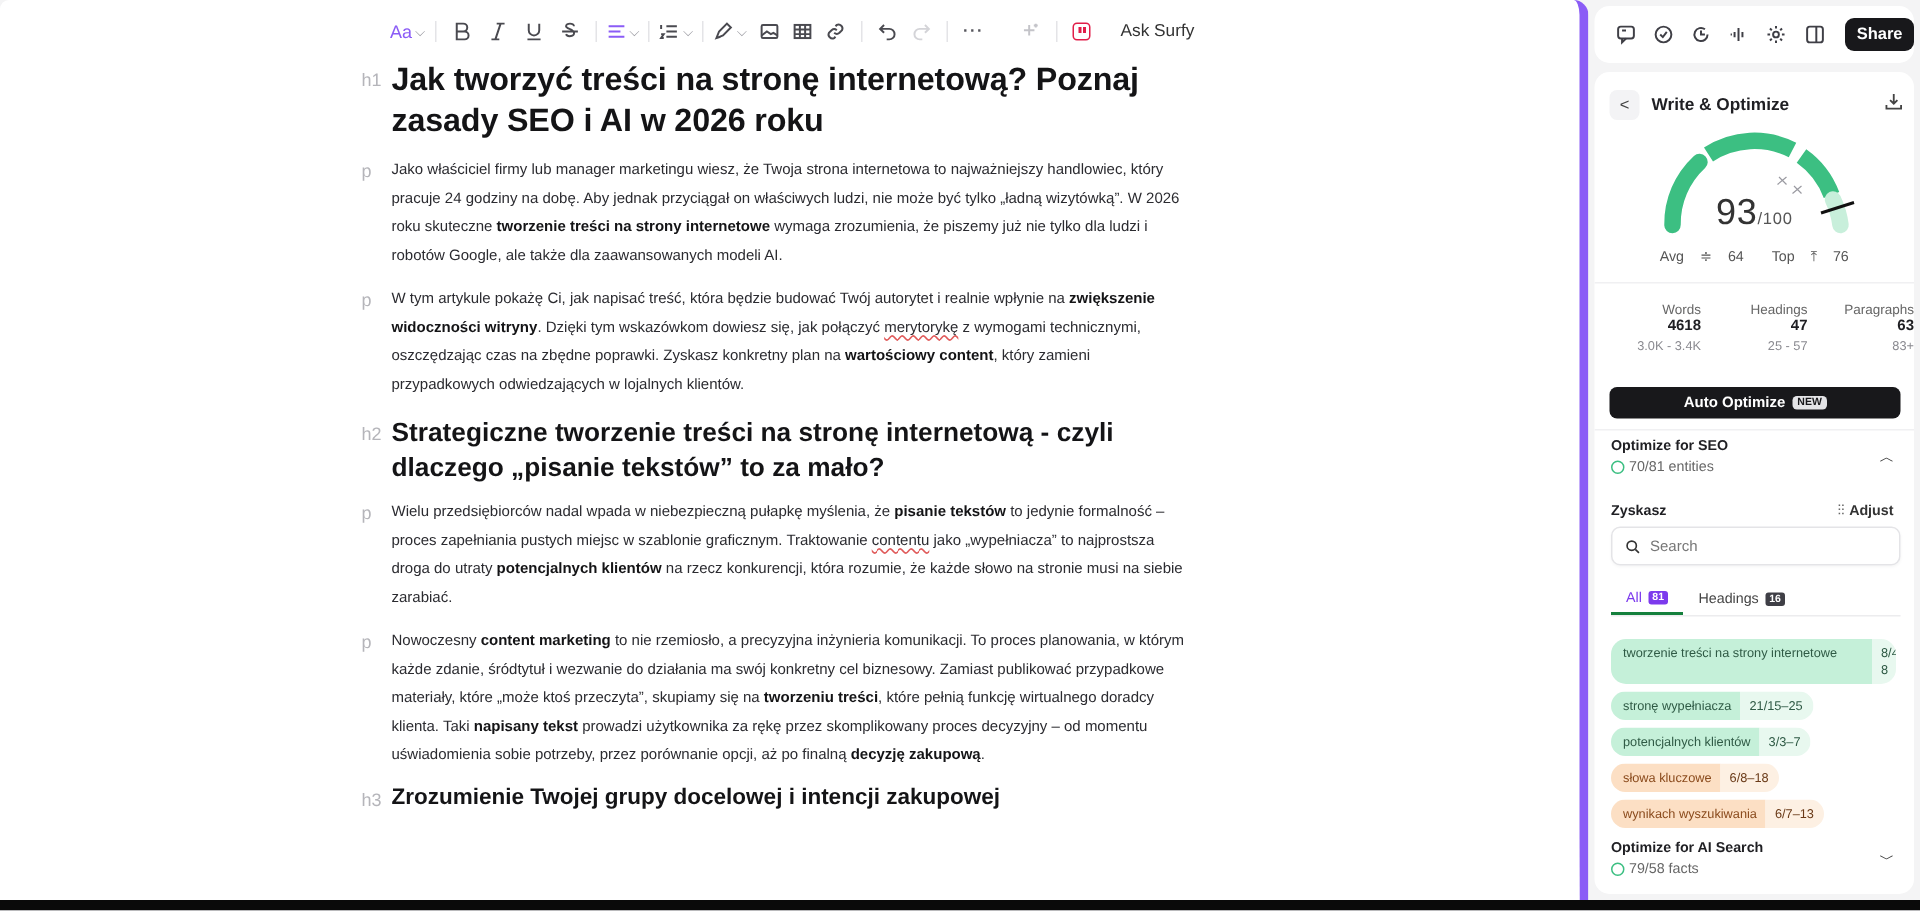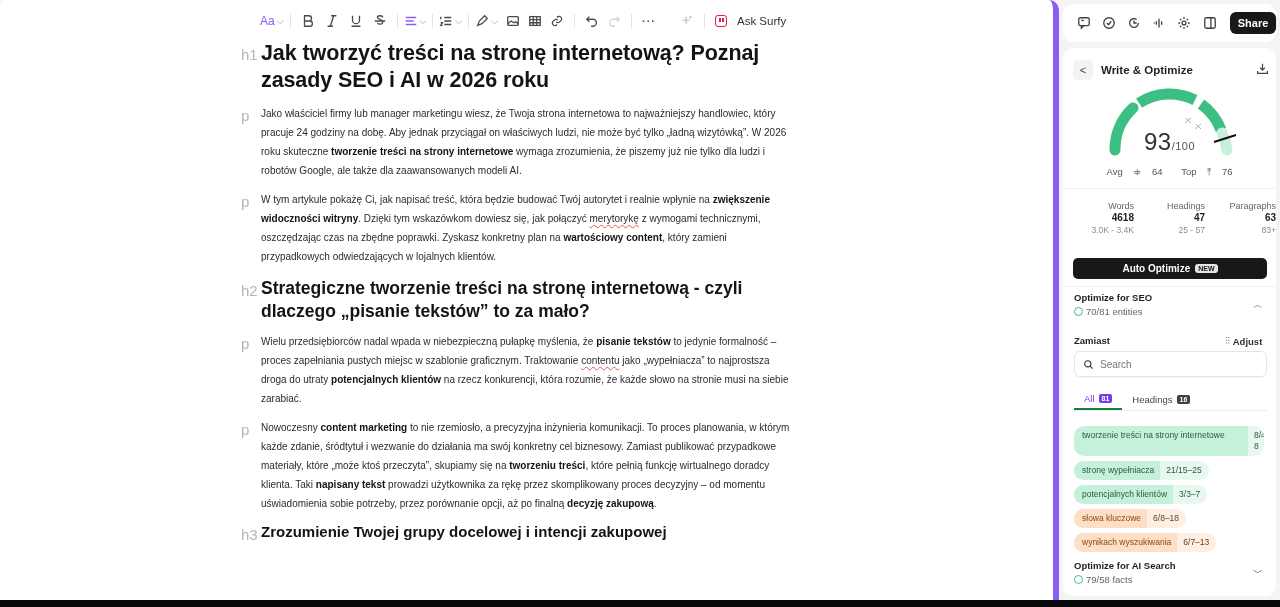--- a/index.html
+++ b/index.html
@@ -8,28 +8,28 @@
   .editor-pane { position: absolute; left: 0; top: 0; width: 1059px; height: 600px; background: #fff; border-top-right-radius: 10px; border-top-left-radius: 6px; overflow: hidden; border-right: 6px solid #8b5cf6; }
   .bottom-bar { position: absolute; left: 0; top: 600px; width: 1280px; height: 7px; background: #0a0a0a; }
 
   
   .toolbar { position: absolute; left: 260px; top: 10px; height: 22px; display: flex; align-items: center; gap: 0; }
   .tb-btn { display: inline-flex; align-items: center; justify-content: center; height: 22px; min-width: 22px; color: #55555c; font-size: 13px; cursor: pointer; }
   .tb-btn svg { width: 14px; height: 14px; stroke: #4a4a50; fill: none; stroke-width: 1.5; }
   .tb-sep { width: 1px; height: 14px; background: #e4e4e7; margin: 0 6px; }
   .tb-chev { font-size: 9px; color: #9a9aa1; margin-left: 2px; }
   .aa { color: #8b5cf6; font-size: 12px; }
-  .ask-surfy { display: inline-flex; align-items: center; gap: 10px; font-size: 11.5px; color: #333; margin-left: 4px; }
+  .ask-surfy { display: inline-flex; align-items: center; gap: 20px; font-size: 11.5px; color: #333; margin-left: 4px; }
   .surfy-icon { width: 12px; height: 12px; border: 1.5px solid #e11d48; border-radius: 3px; position: relative; }
   .surfy-icon::after { content: ""; position: absolute; left: 3px; top: 2px; width: 2px; height: 4px; background: #e11d48; box-shadow: 3px 0 0 #e11d48; }
 
   
   .doc { position: absolute; left: 261px; top: 40px; width: 532px; }
   .block { position: relative; }
-  .tag { position: absolute; left: -20px; font-size: 15px; color: #b5b5ba; }
+  .tag { position: absolute; left: -20px; font-size: 12px; color: #b5b5ba; }
   h1.title { font-size: 21.5px; font-weight: 700; line-height: 27px; letter-spacing: -0.1px; color: #141416; }
   h2.sub { font-size: 17.5px; font-weight: 700; line-height: 23px; color: #141416; }
   h3.sub3 { font-size: 15px; font-weight: 700; line-height: 20px; color: #141416; }
   p.para { font-size: 10px; line-height: 19px; color: #2b2b30; }
   p.para b { font-weight: 700; color: #141416; }
   .squiggle { text-decoration: underline wavy #e05a5a; text-decoration-thickness: 1px; text-underline-offset: 2px; }
 
   
   .right-top { position: absolute; left: 1063px; top: 4px; width: 213px; height: 38px; background: #fff; border-radius: 10px; display: flex; align-items: center; padding-left: 12px; gap: 8px; }
   .rt-icon { width: 18px; height: 18px; display: inline-flex; align-items: center; justify-content: center; }
@@ -315,21 +315,21 @@
     </div>
 
     <div class="sec-divider"></div>
     <div class="seo-title">Optimize for SEO</div>
     <div class="seo-sub">
         <span class="ring"></span>
         <span>70/81 entities</span>
       </div>
     <span class="caret-up">︿</span>
 
-    <div class="ent-title">Zamiast</div>
+    <div class="ent-title">Zyskasz</div>
     <div class="adjust">
         <span style="font-weight:400;color:#666">⫶⫶</span>
         <span>Adjust</span>
       </div>
 
     <div class="search">
       <svg viewBox="0 0 16 16">
           <circle cx="7" cy="7" r="4.5"></circle>
           <path d="M10.5 10.5 14 14"></path>
         </svg>

